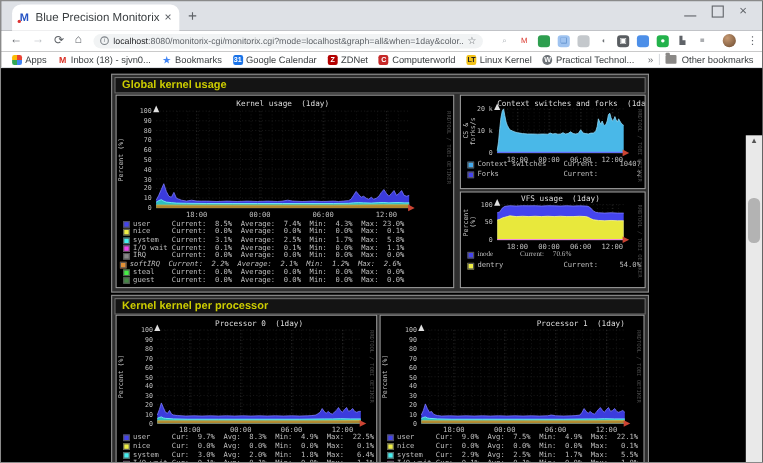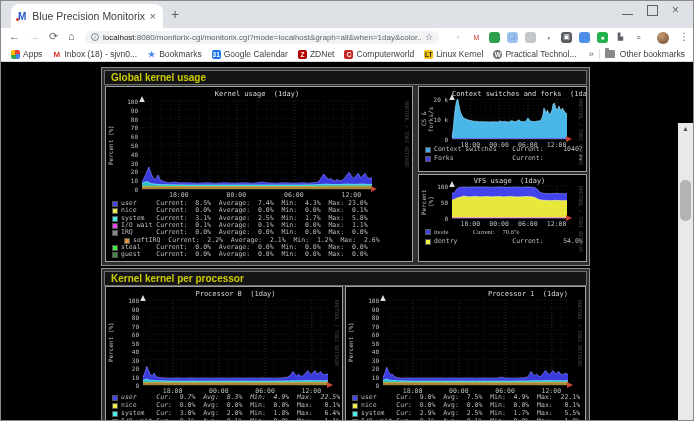--- a/index.html
+++ b/index.html
@@ -243,21 +243,21 @@
           <span class="g-txt">system   Current:  3.1%  Average:  2.5%  Min:  1.7%  Max:  5.8%</span>
         </div>
         <div class="g-row" style="left: 6px; top: 133.9px;">
           <span class="g-sq" style="background: rgb(238, 68, 238);"></span>
           <span class="g-txt">I/O wait Current:  0.1%  Average:  0.1%  Min:  0.0%  Max:  1.1%</span>
         </div>
         <div class="g-row" style="left: 6px; top: 141.2px;">
           <span class="g-sq" style="background: rgb(136, 136, 136);"></span>
           <span class="g-txt">IRQ      Current:  0.0%  Average:  0.0%  Min:  0.0%  Max:  0.0%</span>
         </div>
-        <div class="g-row" style="left: 18px; top: 148.5px;">
+        <div class="g-row" style="left: 3px; top: 148.5px; font-style: italic;">
           <span class="g-sq" style="background: rgb(226, 145, 54);"></span>
           <span class="g-txt">softIRQ  Current:  2.2%  Average:  2.1%  Min:  1.2%  Max:  2.6%</span>
         </div>
         <div class="g-row" style="left: 6px; top: 155.8px;">
           <span class="g-sq" style="background: rgb(68, 238, 68);"></span>
           <span class="g-txt">steal    Current:  0.0%  Average:  0.0%  Min:  0.0%  Max:  0.0%</span>
         </div>
         <div class="g-row" style="left: 6px; top: 163.1px;">
           <span class="g-sq" style="background: rgb(68, 136, 68);"></span>
           <span class="g-txt">guest    Current:  0.0%  Average:  0.0%  Min:  0.0%  Max:  0.0%</span>
@@ -441,21 +441,21 @@
           <polyline points="0.0,80.3 1.9,79.5 3.7,79.0 5.5,79.9 7.4,80.3 14.8,80.8 27.8,81.1 55.5,81.1 92.5,81.1 129.5,81.1 144.3,80.9 151.7,80.8 159.1,80.8 166.5,80.6 175.8,80.8 185.0,80.8" fill="none" stroke="#7dffff" stroke-width="0.7"></polyline>
           <polygon points="0,85 0.0,82.5 37.0,82.6 92.5,82.6 148.0,82.5 185.0,82.3 185,85" fill="#ad8730"></polygon>
           <polyline points="0.0,82.5 37.0,82.6 92.5,82.6 148.0,82.5 185.0,82.3" fill="none" stroke="#d2ae45" stroke-width="0.7"></polyline>
           <polygon points="0,-5 -2.8,1 2.8,1" fill="#e0e0e0"></polygon>
           <polygon points="190,85 184,82 184,88" fill="#cc4433"></polygon>
         </svg>
         <div class="g-xtick" style="left: 52.6px; top: 100px;">18:00</div>
         <div class="g-xtick" style="left: 98.85px; top: 100px;">00:00</div>
         <div class="g-xtick" style="left: 145.1px; top: 100px;">06:00</div>
         <div class="g-xtick" style="left: 191.35px; top: 100px;">12:00</div>
-        <div class="g-row" style="left: 6px; top: 106px; font-style: italic;">
+        <div class="g-row" style="left: 6px; top: 106px;">
           <span class="g-sq" style="background: rgb(68, 68, 238);"></span>
           <span class="g-txt">user     Cur:  9.7%  Avg:  8.3%  Min:  4.9%  Max:  22.5%</span>
         </div>
         <div class="g-row" style="left: 6px; top: 114px;">
           <span class="g-sq" style="background: rgb(238, 238, 68);"></span>
           <span class="g-txt">nice     Cur:  0.0%  Avg:  0.0%  Min:  0.0%  Max:   0.1%</span>
         </div>
         <div class="g-row" style="left: 6px; top: 122px;">
           <span class="g-sq" style="background: rgb(68, 238, 238);"></span>
           <span class="g-txt">system   Cur:  3.0%  Avg:  2.0%  Min:  1.8%  Max:   6.4%</span>

